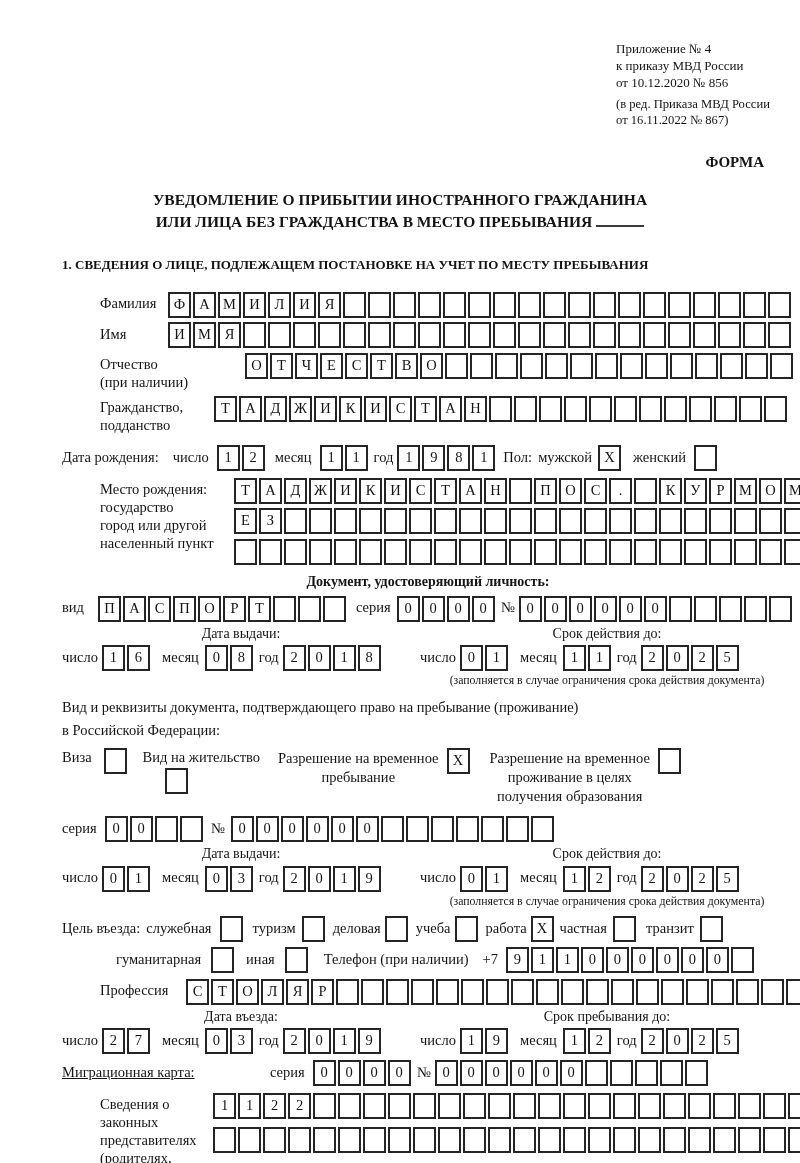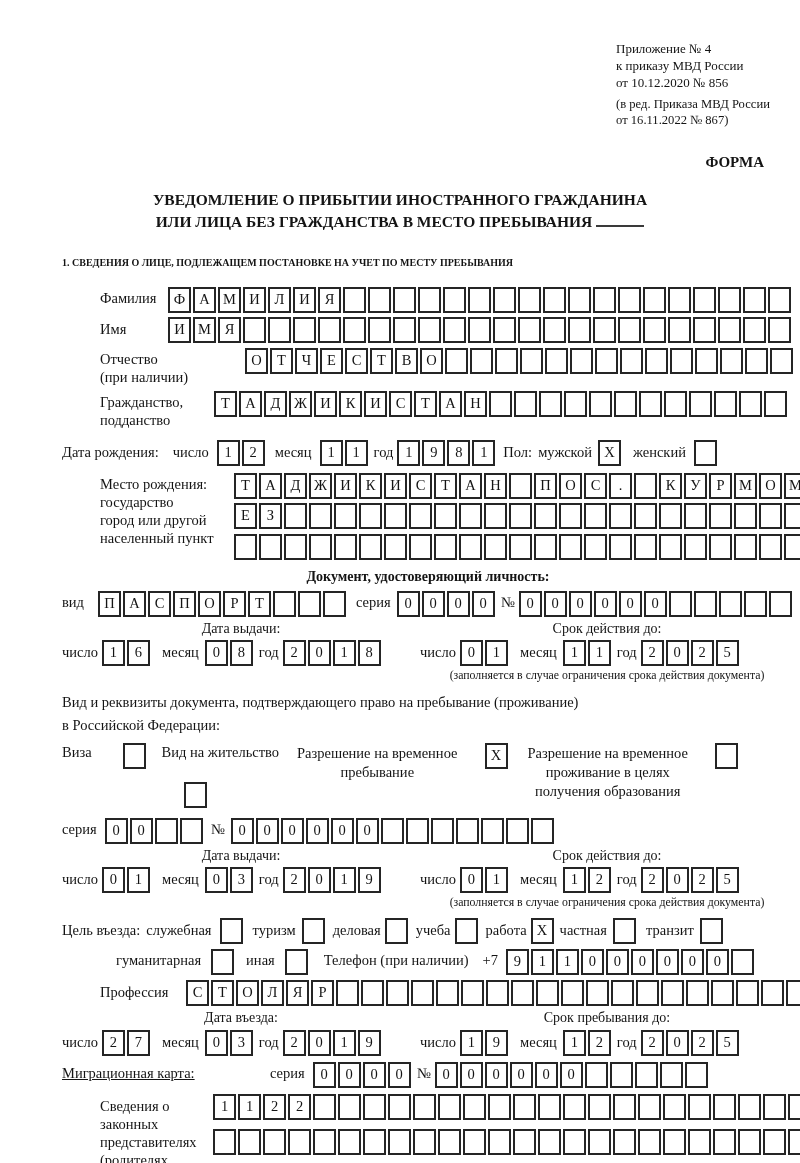--- a/index.html
+++ b/index.html
@@ -13,21 +13,21 @@
        background:#fff;}
   .boxes{white-space:nowrap;display:inline-block;line-height:26px;}
 
   
   .appendix{margin:40px 0 0 616px;font-size:13px;line-height:17px;}
   .edition{margin-top:5px;font-size:12.6px;line-height:16px;}
   .forma{margin:26px 36px 0 0;text-align:right;font-weight:bold;font-size:15px;}
 
   .title{margin-top:18px;text-align:center;font-weight:bold;font-size:15.5px;line-height:22px;}
   .blank-line{display:inline-block;width:48px;border-bottom:2px solid #3a3a3a;height:14px;}
-  .sheading{margin:24px 0 17px;font-weight:bold;font-size:10px;}
+  .sheading{margin:24px 0 17px;font-weight:bold;font-size:13px;}
 
   .frow{display:flex;align-items:flex-start;margin-bottom:3px;font-size:14.5px;margin-left:38px;}
   .flabel{flex:0 0 auto;padding-top:4px;line-height:18px;}
   .w68{width:68px}.w145{width:145px}.w114{width:114px}.w134{width:134px}.w113{width:113px}
   .stack .boxes{display:block;margin-bottom:3px;}
 
   .inline-row{display:flex;align-items:center;flex-wrap:nowrap;font-size:14.5px;margin-bottom:3px;}
   .inline-row > span{white-space:nowrap;}
   .g4{margin-right:4px}.g6{margin-right:6px}.g8{margin-right:8px}.g10{margin-right:10px}.g14{margin-right:14px}
 
@@ -37,21 +37,21 @@
   .dp-left{width:358px;flex:0 0 auto;}
   .dp-right{flex:1;}
   .dp-title{text-align:center;font-size:14px;margin-bottom:2px;}
   .dp-row{display:flex;align-items:center;font-size:14.5px;}
   .small-note{font-size:11.8px;text-align:center;margin-top:2px;white-space:nowrap;}
 
   .para{font-size:14.5px;line-height:23px;margin:8px 0 4px;}
 
   .optrow{display:flex;align-items:flex-start;font-size:14.5px;margin-bottom:4px;}
   .opt-label-multi{text-align:center;line-height:19px;}
-  .opt{display:flex;align-items:flex-start;gap:19px;}
+  .opt{display:flex;align-items:flex-start;}
   .opt .box{margin-left:8px;}
   .pt3{padding-top:3px;}
 </style>
 </head>
 <body>
 
 <div class="page">
 
   <div class="appendix">
     <div>Приложение № 4</div>

